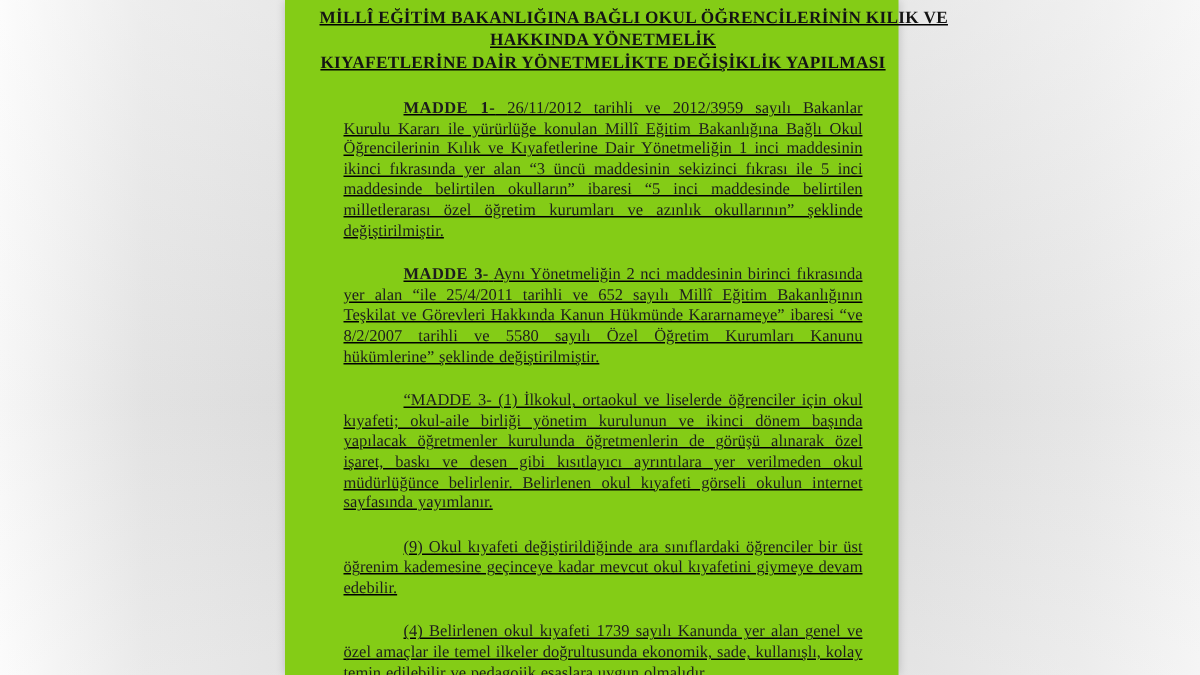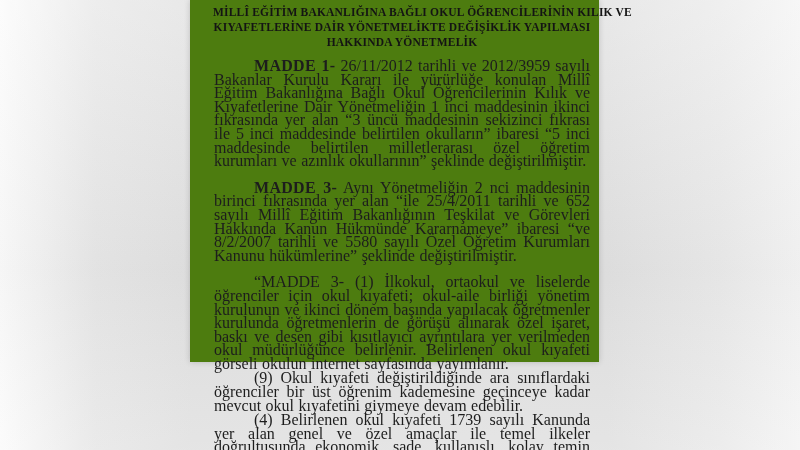--- a/index.html
+++ b/index.html
@@ -27,65 +27,66 @@
     content: "";
     position: absolute;
     inset: 0;
     background: linear-gradient(to bottom, rgba(255,255,255,0.25), rgba(0,0,0,0.02) 60%, rgba(255,255,255,0.12));
   }
   .page {
     position: absolute;
     left: 190px;
     top: 0;
     width: 409px;
-    height: 362px;
+    height: 450px;
     box-sizing: border-box;
-    background: #4d7c0f;
+    background: #84cc16;
     box-shadow: 0 0 6px rgba(0,0,0,0.18);
     padding: 5px 8px 0 23px;
+    text-decoration: underline;
   }
   .page-content {
     filter: blur(0.2px);
   }
   .doc-title {
     font-weight: bold;
     font-size: 11.5px;
     line-height: 15px;
     letter-spacing: 0.2px;
     text-align: center;
     color: #141414;
     margin: 0 0 9px 0;
   }
   .doc-title .t-line { white-space: nowrap; }
   p.article, p.quoted {
-    font-size: 16px;
+    font-size: 11px;
     line-height: 13.6px;
     text-align: justify;
     text-indent: 40px;
     color: #1d1d1d;
-    margin: 1px;
+    margin: 16px;
     word-spacing: 0.5px;
   }
   p.article { margin-bottom: 13px; }
   p.article b { letter-spacing: 0.3px; }
   p.quoted { margin-bottom: 0; }
 </style>
 </head>
 <body>
 
 <div class="stage">
   <div class="backdrop"></div>
 
   <div class="page">
     <div class="page-content">
 
       <h1 class="doc-title">
         <div class="t-line">MİLLÎ EĞİTİM BAKANLIĞINA BAĞLI OKUL ÖĞRENCİLERİNİN KILIK VE</div>
+        <div class="t-line">HAKKINDA YÖNETMELİK</div>
         <div class="t-line">KIYAFETLERİNE DAİR YÖNETMELİKTE DEĞİŞİKLİK YAPILMASI</div>
-        <div class="t-line">HAKKINDA YÖNETMELİK</div>
       </h1>
 
       <p class="article"><b>MADDE 1-</b> <span>26/11/2012 tarihli ve 2012/3959 sayılı Bakanlar Kurulu Kararı ile yürürlüğe konulan Millî Eğitim Bakanlığına Bağlı Okul Öğrencilerinin Kılık ve Kıyafetlerine Dair Yönetmeliğin 1 inci maddesinin ikinci fıkrasında yer alan “3 üncü maddesinin sekizinci fıkrası ile 5 inci maddesinde belirtilen okulların” ibaresi “5 inci maddesinde belirtilen milletlerarası özel öğretim kurumları ve azınlık okullarının” şeklinde değiştirilmiştir.</span></p>
 
       <p class="article"><b>MADDE 3-</b> <span>Aynı Yönetmeliğin 2 nci maddesinin birinci fıkrasında yer alan “ile 25/4/2011 tarihli ve 652 sayılı Millî Eğitim Bakanlığının Teşkilat ve Görevleri Hakkında Kanun Hükmünde Kararnameye” ibaresi “ve 8/2/2007 tarihli ve 5580 sayılı Özel Öğretim Kurumları Kanunu hükümlerine” şeklinde değiştirilmiştir.</span></p>
 
 
       <p class="quoted">“MADDE 3- (1) İlkokul, ortaokul ve liselerde öğrenciler için okul kıyafeti; okul-aile birliği yönetim kurulunun ve ikinci dönem başında yapılacak öğretmenler kurulunda öğretmenlerin de görüşü alınarak özel işaret, baskı ve desen gibi kısıtlayıcı ayrıntılara yer verilmeden okul müdürlüğünce belirlenir. Belirlenen okul kıyafeti görseli okulun internet sayfasında yayımlanır.</p>
       <p class="quoted">(9) Okul kıyafeti değiştirildiğinde ara sınıflardaki öğrenciler bir üst öğrenim kademesine geçinceye kadar mevcut okul kıyafetini giymeye devam edebilir.</p>
       <p class="quoted">(4) Belirlenen okul kıyafeti 1739 sayılı Kanunda yer alan genel ve özel amaçlar ile temel ilkeler doğrultusunda ekonomik, sade, kullanışlı, kolay temin edilebilir ve pedagojik esaslara uygun olmalıdır.</p>

